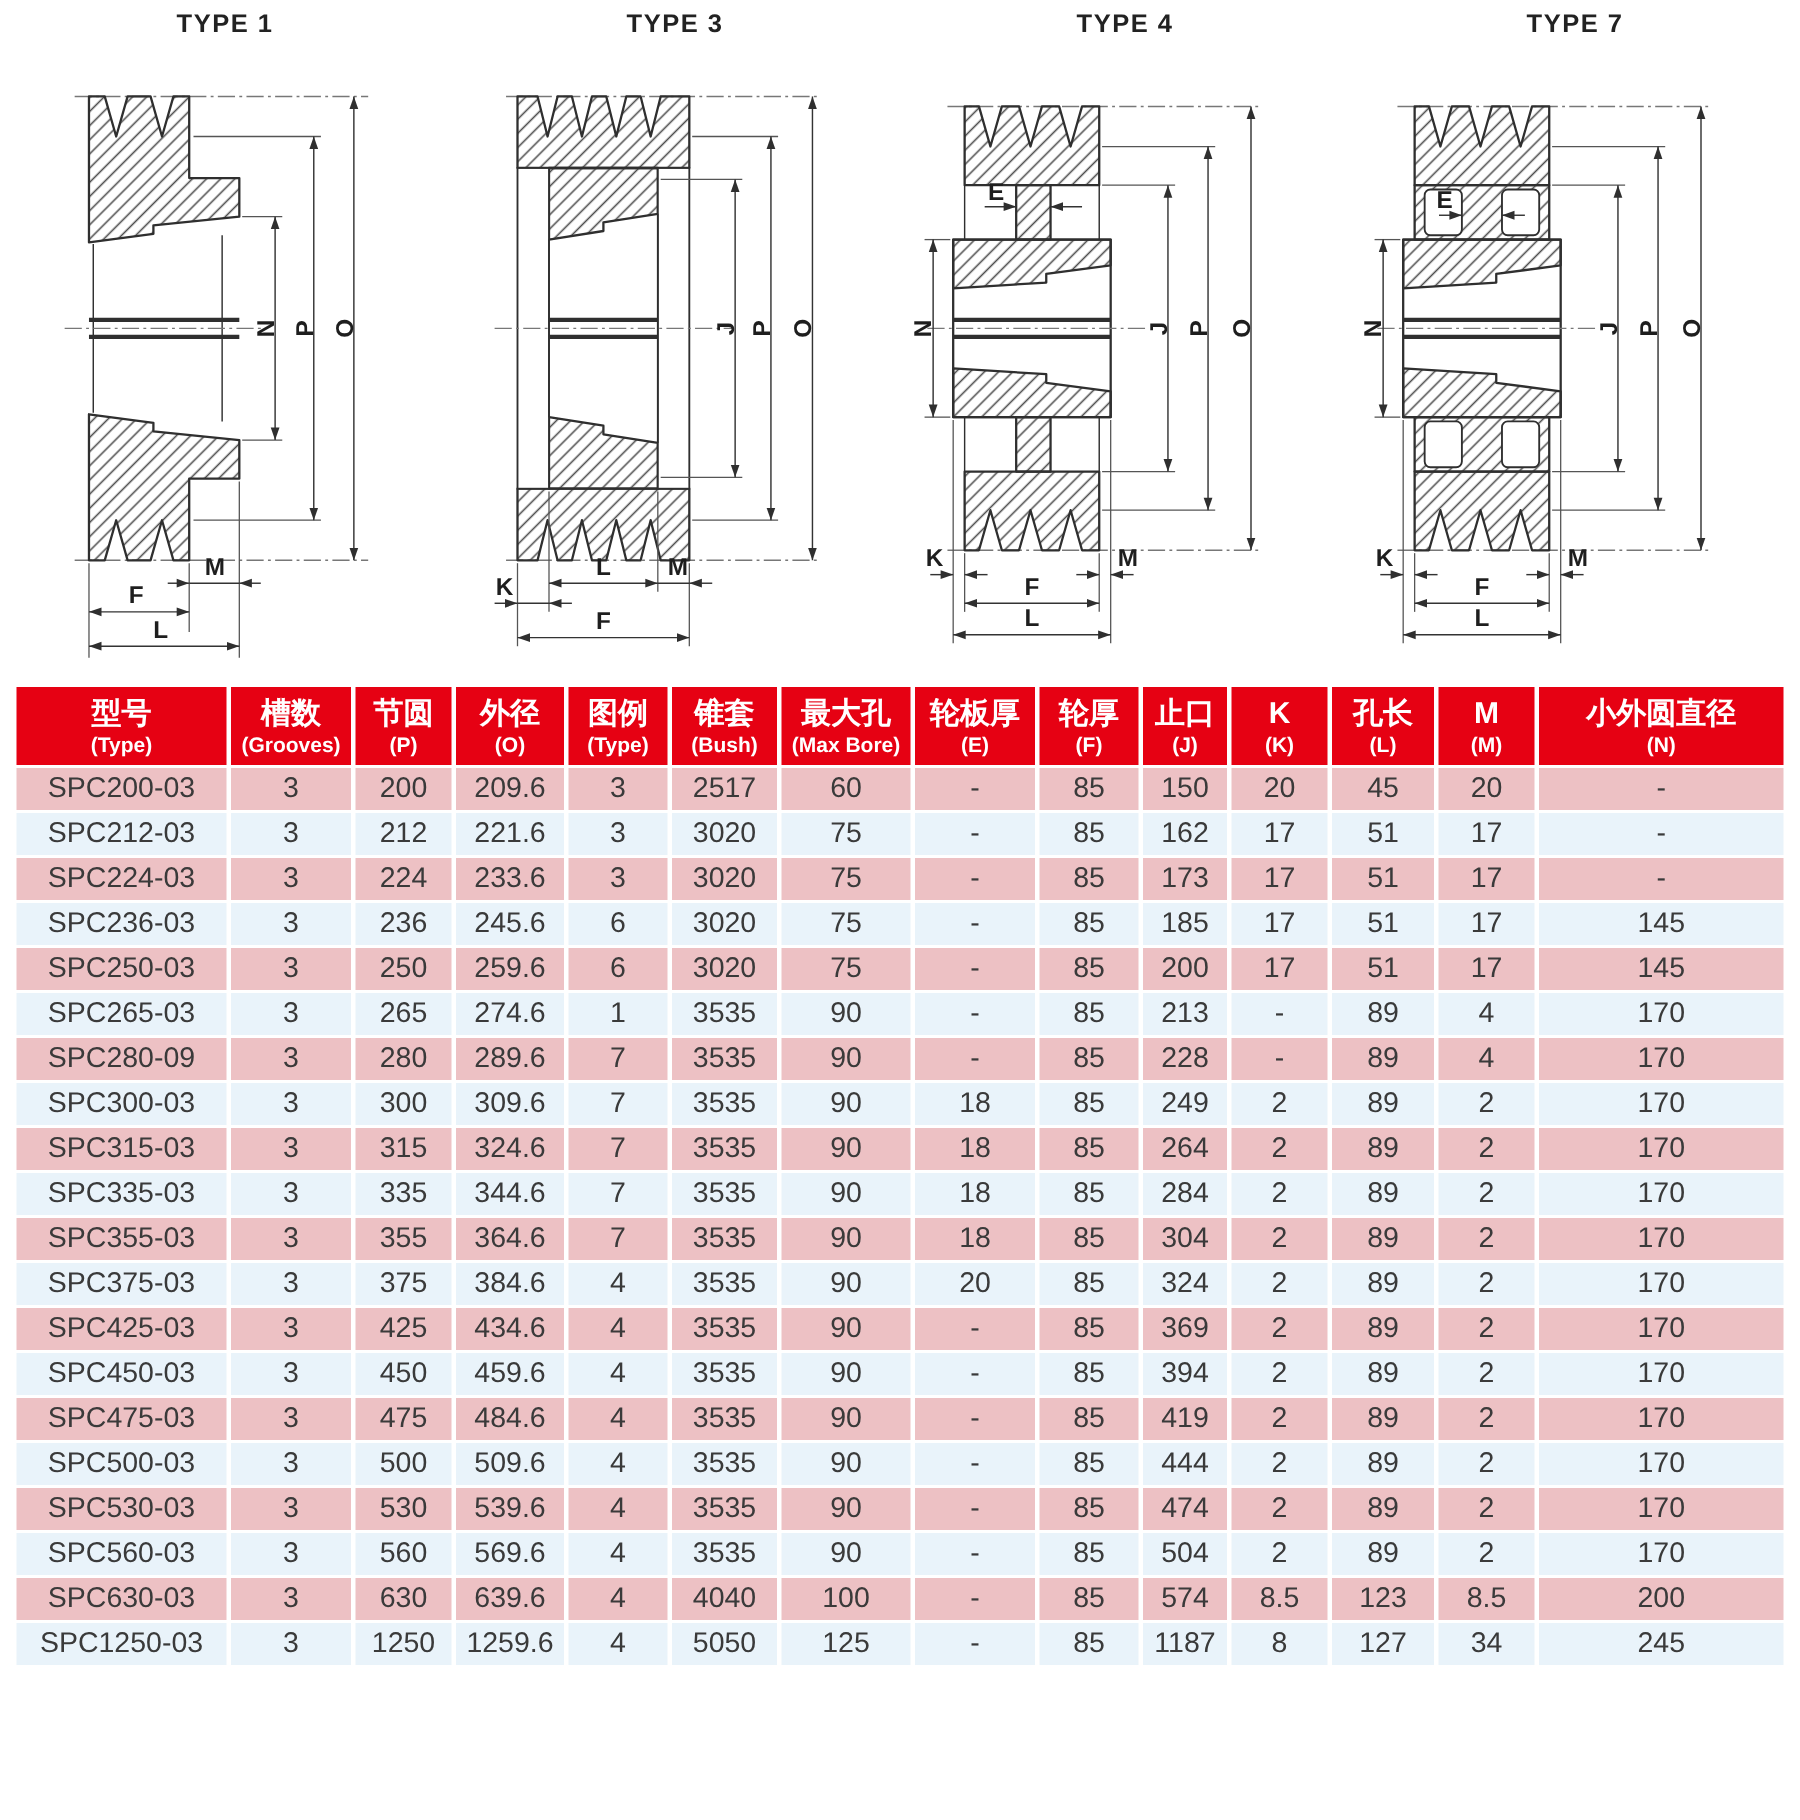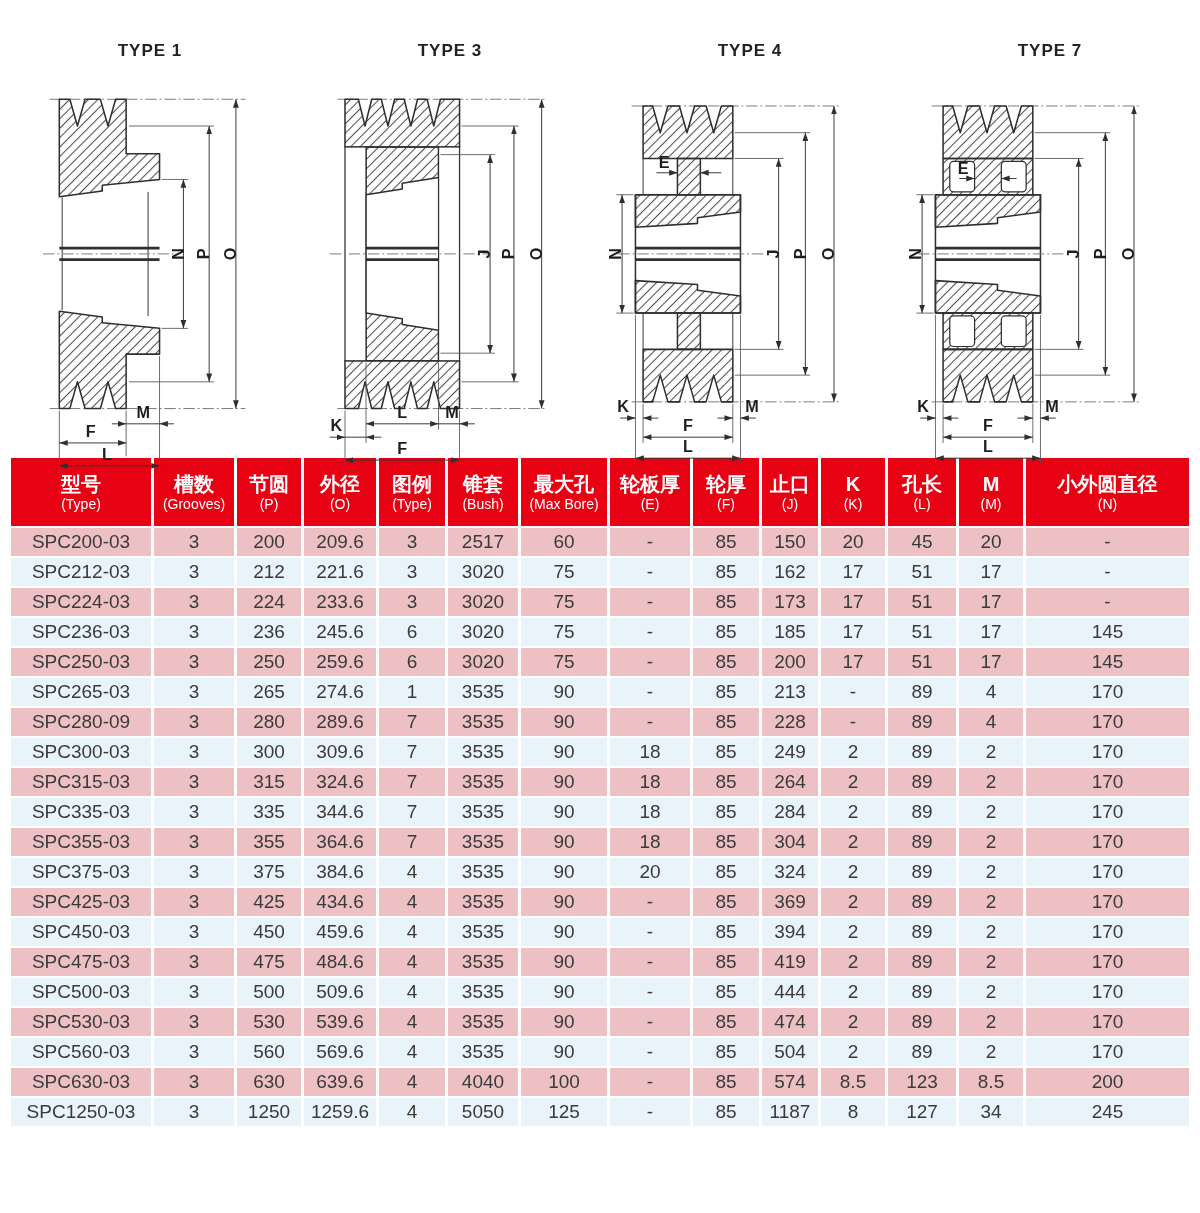--- a/index.html
+++ b/index.html
@@ -1,35 +1,35 @@
 <!DOCTYPE html>
 <html><head>
 <meta charset="utf-8">
 <style>
   html,body{margin:0;padding:0;background:#fff;}
   body{width:1200px;font-family:"Liberation Sans","DejaVu Sans",sans-serif;}
   .diagrams{display:flex;height:452px;padding-top:4px;}
   .dg{flex:1;margin:0;text-align:center;}
-  .dg-title{font-weight:bold;font-size:17px;color:#222;letter-spacing:1px;height:24px;line-height:24px;margin-top:35px;}
+  .dg-title{font-weight:bold;font-size:17px;color:#222;letter-spacing:1px;height:24px;line-height:24px;}
   .dg svg{width:296px;height:420px;display:block;margin:0 auto;}
   
   .ol{fill:url(#hatch);stroke:#2f2f2f;stroke-width:1.6;stroke-linejoin:round;}
   .ln{fill:none;stroke:#2f2f2f;stroke-width:1.6;stroke-linejoin:round;}
   .thin{stroke:#2f2f2f;stroke-width:1;}
   .white{fill:#fff;stroke:#2f2f2f;stroke-width:1.3;}
   .dim{stroke:#333;stroke-width:1;fill:none;}
   .ext{stroke:#555;stroke-width:0.9;}
   .cl{stroke:#777;stroke-width:1;stroke-dasharray:12 3 2 3;fill:none;}
   .kw{stroke:#2f2f2f;stroke-width:3;}
   .dt{font-family:"Liberation Sans",sans-serif;font-size:17px;font-weight:bold;fill:#1e1e1e;}
   
   table{border-collapse:separate;border-spacing:3px 2px;width:1184px;margin:0 8px;table-layout:fixed;}
-  th{background:#e60113;color:#fff;height:68px;vertical-align:middle;padding:0;}
+  th{background:#e60113;color:#fff;height:52px;vertical-align:middle;padding:0;}
   th .zh{font-size:20px;font-weight:bold;line-height:24px;}
-  th .en{font-size:14px;font-weight:normal;line-height:17px;}
+  th .en{font-size:14px;font-weight:bold;line-height:17px;}
   td{height:28px;text-align:center;font-size:19px;color:#3a3a3a;padding:0;line-height:28px;
      white-space:nowrap;overflow:hidden;}
   tbody tr:nth-child(odd) td{background:#edc1c4;}
   tbody tr:nth-child(even) td{background:#e9f3fa;}
 </style>
 </head>
 <body>
 
 <svg width="0" height="0" style="position:absolute" aria-hidden="true">
   <defs>

